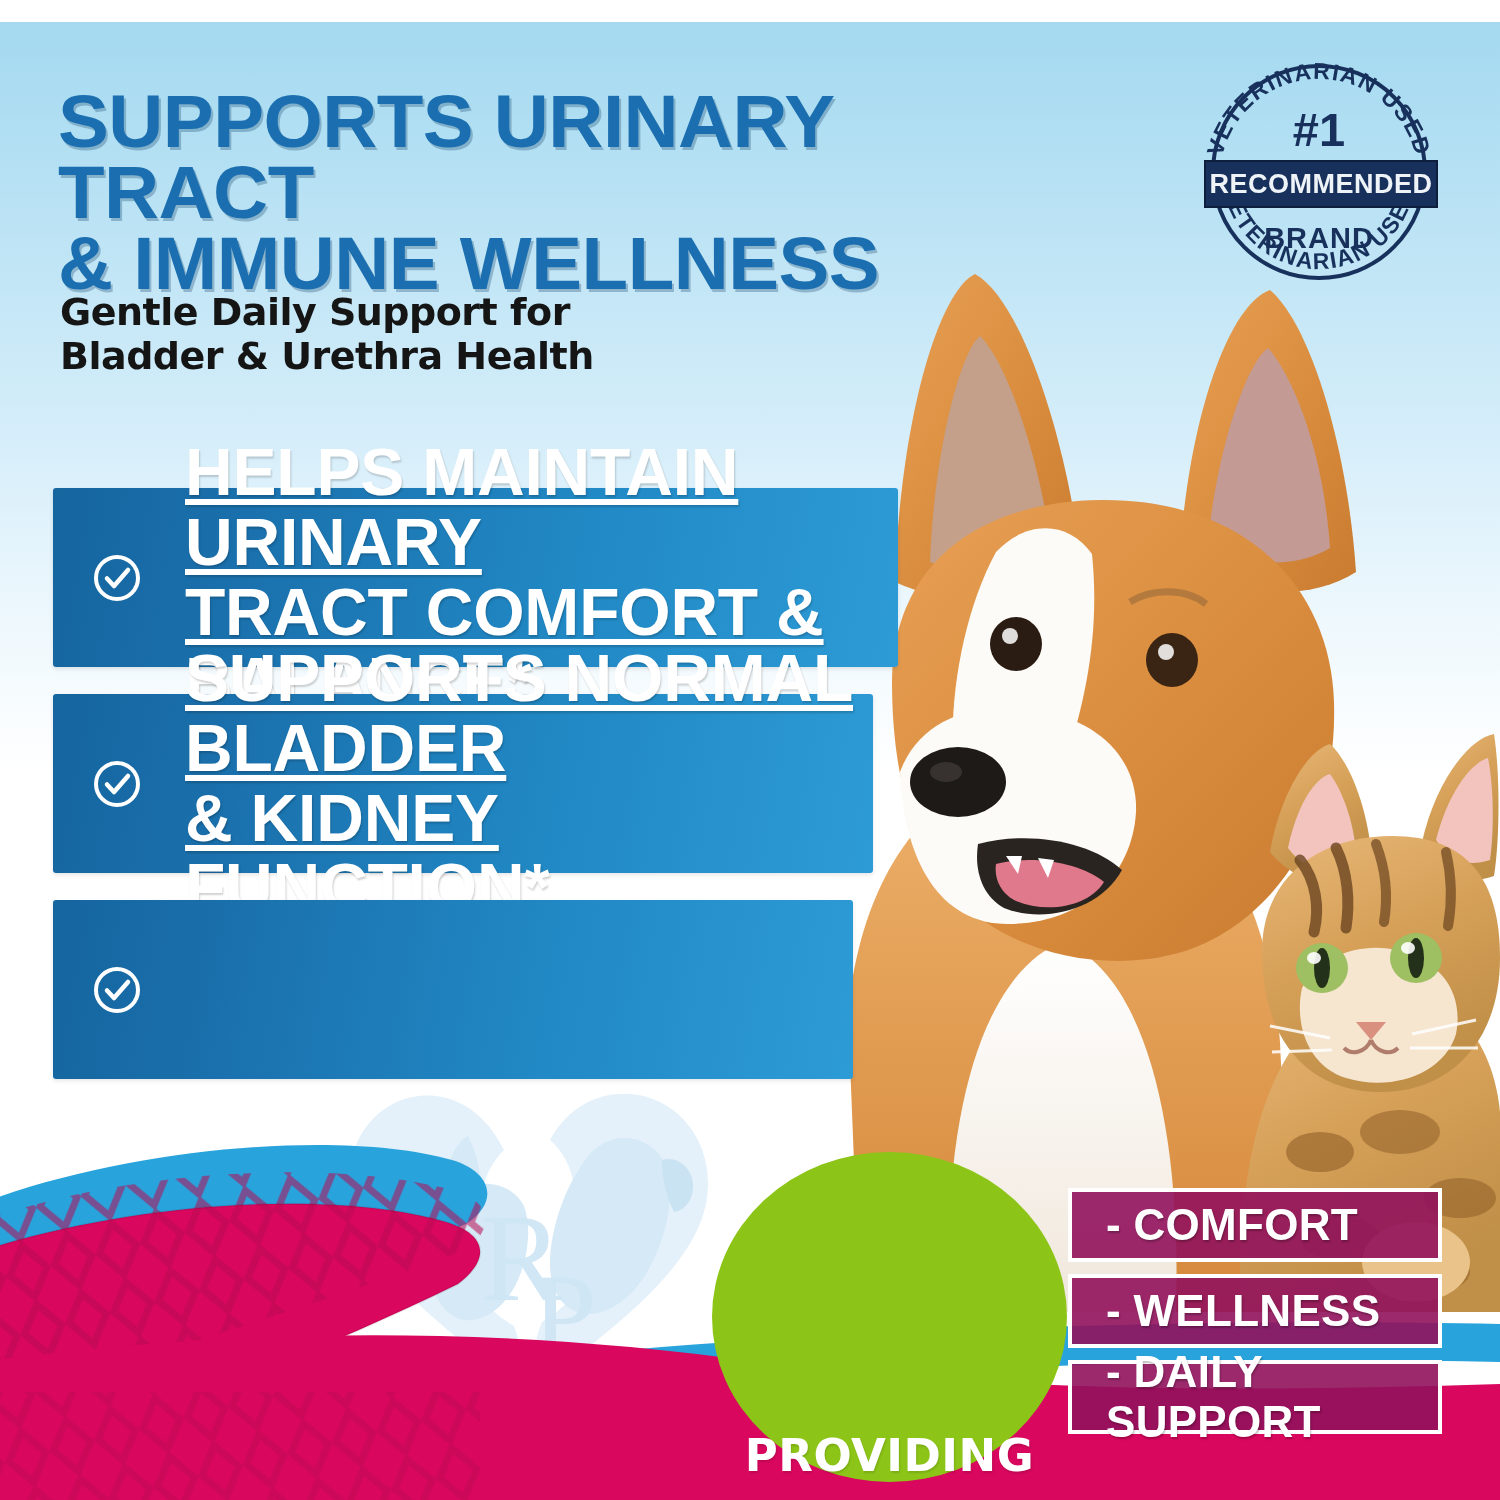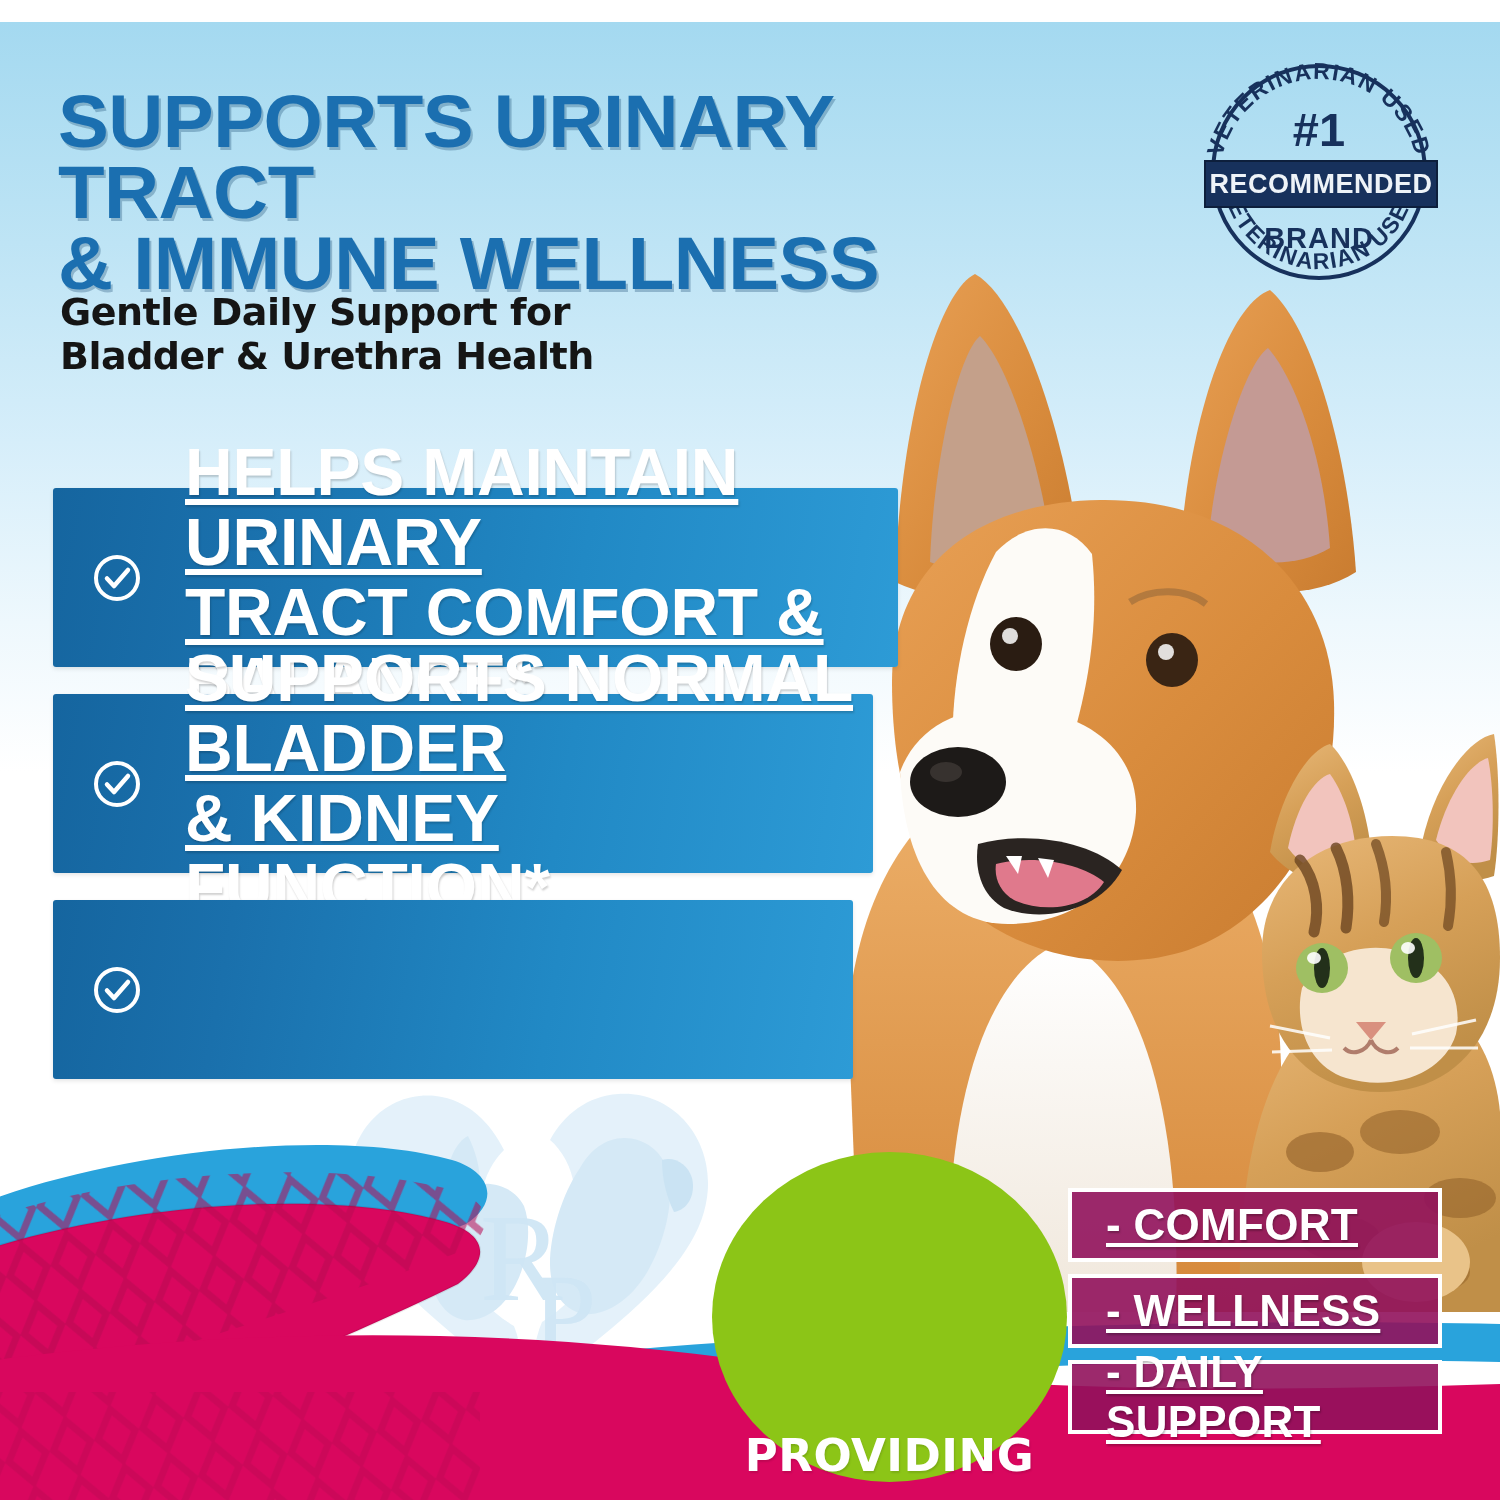--- a/index.html
+++ b/index.html
@@ -120,21 +120,20 @@
     display:flex;align-items:center;
     box-sizing:border-box;
   }
   .mbox span{
     color:#ffffff;
     margin-left:34px;
     font-family:"Liberation Sans Narrow","Liberation Sans",sans-serif;
     font-weight:bold;font-size:44px;letter-spacing:0.3px;
     text-transform:uppercase;
     text-shadow:1px 2px 2px rgba(0,0,0,0.25);
-    text-decoration:underline;
   }
   .mbox1{top:1166px;}
   .mbox2{top:1252px;}
   .mbox3{top:1338px;}
 </style>
 </head>
 <body>
 
 <div id="canvas">
 

